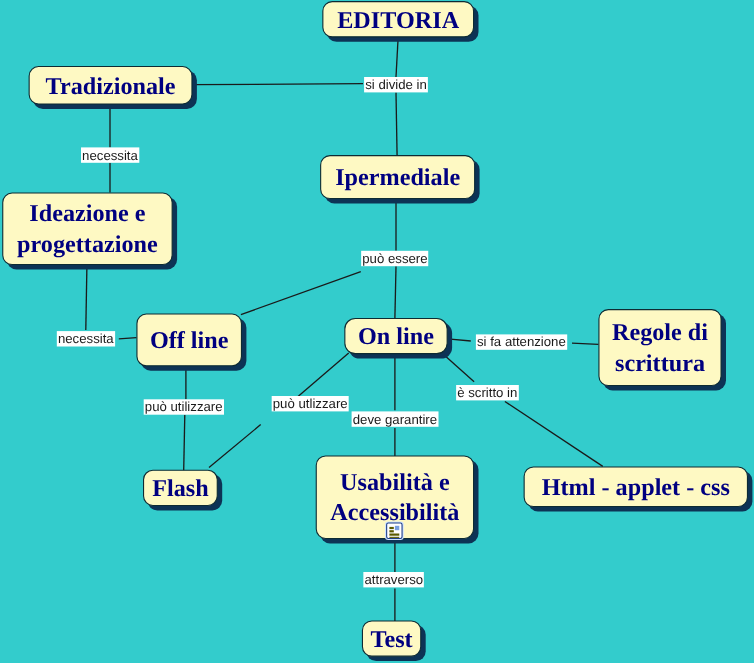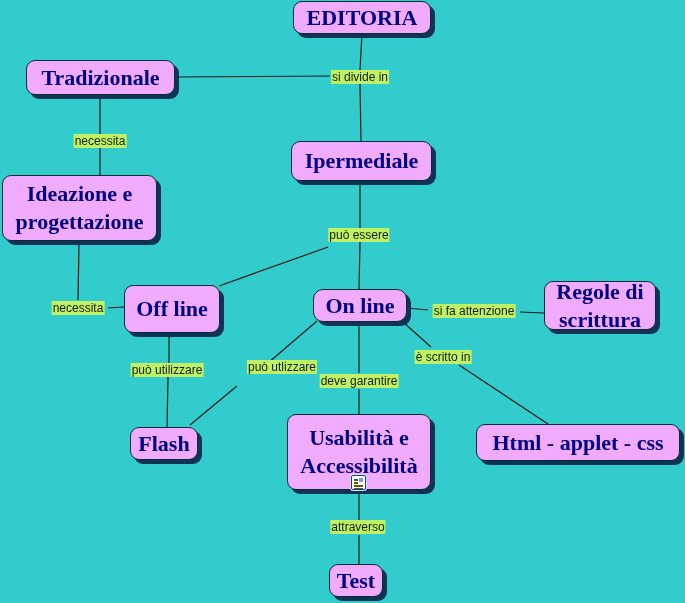--- a/index.html
+++ b/index.html
@@ -7,42 +7,42 @@
     width: 685px; height: 603px;
     background: #33cccc;
     position: relative;
     overflow: hidden;
     font-family: "Liberation Sans", sans-serif;
   }
   #links { position: absolute; left: 0; top: 0; width: 685px; height: 603px; }
   .node {
     position: absolute;
     box-sizing: border-box;
-    background: #f0abfc;
+    background: #fef9c3;
     border: 1.5px solid #0d2b33;
     border-radius: 9px;
     box-shadow: 4px 4px 0 #0d3355;
     color: #000080;
     font-family: "Liberation Serif", serif;
     font-weight: bold;
     font-size: 22px;
     line-height: 28px;
     text-align: center;
     display: flex;
     align-items: center;
     justify-content: center;
     white-space: pre-line;
     cursor: pointer;
   }
   .lbl {
     position: absolute;
     font-family: "Liberation Sans", sans-serif;
     font-size: 12px;
     color: #1a1a1a;
-    background: #bef264;
+    background: #ffffff;
     white-space: nowrap;
     line-height: 14px;
     padding: 0 1px;
     transform: translate(-50%, -50%);
   }
   .doc-icon {
     position: absolute;
     left: 351px; top: 475px;
     width: 15px; height: 15px;
     box-sizing: border-box;
@@ -95,21 +95,21 @@
 <span class="lbl" style="left:443px; top:357px;">è scritto in</span>
 <span class="lbl" style="left:358px; top:527px;">attraverso</span>
 
 <div class="node" style="left:293px; top:1px; width:138px; height:33px;">EDITORIA</div>
 <div class="node" style="left:26px; top:60px; width:149px; height:35px;text-align:right;">Tradizionale</div>
 <div class="node" style="left:2px; top:175px; width:155px; height:66px;">Ideazione e
 progettazione</div>
 <div class="node" style="left:291px; top:141px; width:141px; height:40px;">Ipermediale</div>
 <div class="node" style="left:124px; top:285px; width:96px; height:48px;">Off line</div>
 <div class="node" style="left:313px; top:289px; width:94px; height:33px;border-radius:10px;">On line</div>
-<div class="node" style="left:544px; top:281px; width:112px; height:49px;">Regole di
+<div class="node" style="left:544px; top:281px; width:112px; height:70px;">Regole di
 scrittura</div>
 <div class="node" style="left:130px; top:427px; width:68px; height:33px;">Flash</div>
 <div class="node" style="left:287px; top:414px; width:144px; height:76px;">Usabilità e
 Accessibilità</div>
 <div class="node" style="left:476px; top:424px; width:204px; height:37px;">Html - applet - css</div>
 <div class="node" style="left:329px; top:564px; width:54px; height:33px;">Test</div>
 
 <div class="doc-icon">
   <span class="pic"></span>
   <span class="l" style="top:3px; width:4px;"></span>

